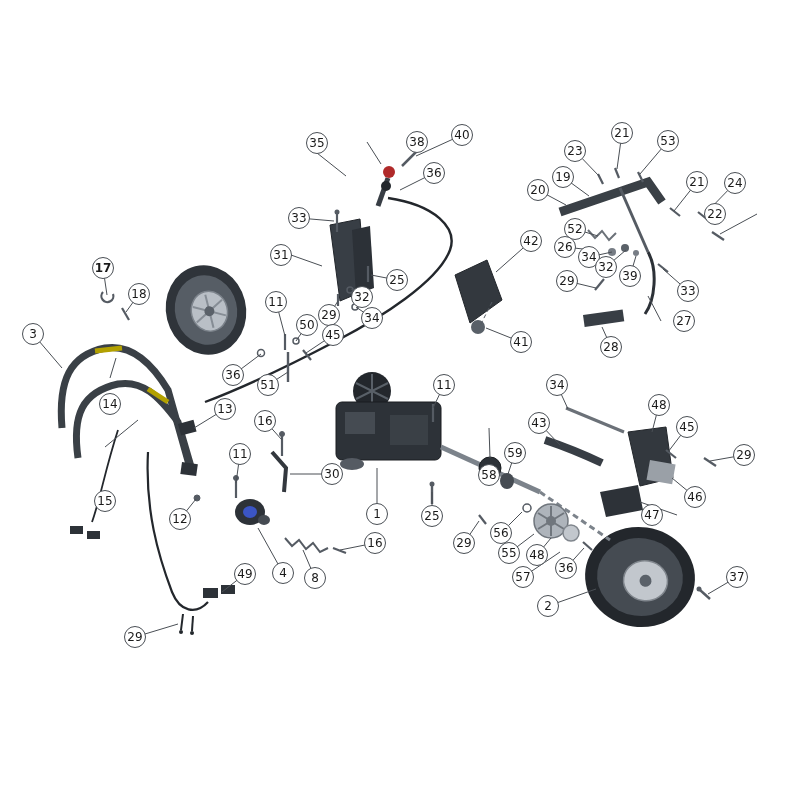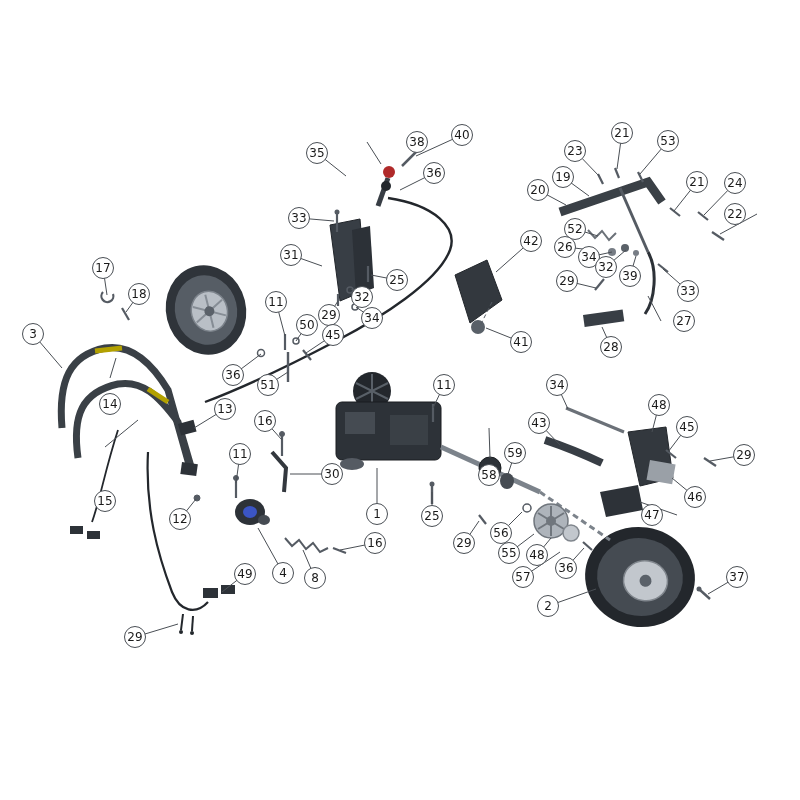--- a/index.html
+++ b/index.html
@@ -258,58 +258,58 @@
         <line x1="509" y1="553" x2="534" y2="534" stroke="#4a4f55" stroke-width="1"></line>
         <line x1="537" y1="555" x2="551" y2="538" stroke="#4a4f55" stroke-width="1"></line>
         <line x1="523" y1="577" x2="560" y2="552" stroke="#4a4f55" stroke-width="1"></line>
         <line x1="566" y1="568" x2="584" y2="548" stroke="#4a4f55" stroke-width="1"></line>
         <line x1="548" y1="606" x2="596" y2="589" stroke="#4a4f55" stroke-width="1"></line>
         <line x1="737" y1="577" x2="708" y2="594" stroke="#4a4f55" stroke-width="1"></line>
       </g>
   </svg>
 
   <div id="balloon-layer">
-      <div class="balloon" style="left: 103px; top: 268px;">17</div>
+      <div class="balloon" style="left: 103px; top: 268px; font-weight: bold;">17</div>
       <div class="balloon" style="left: 139px; top: 294px;">18</div>
       <div class="balloon" style="left: 33px; top: 334px;">3</div>
       <div class="balloon" style="left: 110px; top: 378px; margin-top: 15px;">14</div>
       <div class="balloon" style="left: 105px; top: 447px; margin-top: 43px;">15</div>
       <div class="balloon" style="left: 225px; top: 409px;">13</div>
       <div class="balloon" style="left: 265px; top: 421px;">16</div>
       <div class="balloon" style="left: 240px; top: 454px;">11</div>
       <div class="balloon" style="left: 180px; top: 519px;">12</div>
       <div class="balloon" style="left: 332px; top: 474px;">30</div>
       <div class="balloon" style="left: 283px; top: 573px;">4</div>
       <div class="balloon" style="left: 315px; top: 578px;">8</div>
       <div class="balloon" style="left: 375px; top: 543px;">16</div>
       <div class="balloon" style="left: 245px; top: 574px;">49</div>
       <div class="balloon" style="left: 135px; top: 637px;">29</div>
-      <div class="balloon" style="left: 317px; top: 153px;">35</div>
+      <div class="balloon" style="left: 317px; top: 143px;">35</div>
       <div class="balloon" style="left: 367px; top: 142px; margin-left: 39px;">38</div>
       <div class="balloon" style="left: 462px; top: 135px;">40</div>
       <div class="balloon" style="left: 434px; top: 173px;">36</div>
       <div class="balloon" style="left: 299px; top: 218px;">33</div>
-      <div class="balloon" style="left: 291px; top: 255px;">31</div>
+      <div class="balloon" style="left: 281px; top: 255px;">31</div>
       <div class="balloon" style="left: 397px; top: 280px;">25</div>
       <div class="balloon" style="left: 362px; top: 297px;">32</div>
       <div class="balloon" style="left: 372px; top: 318px;">34</div>
       <div class="balloon" style="left: 329px; top: 315px;">29</div>
       <div class="balloon" style="left: 276px; top: 302px;">11</div>
       <div class="balloon" style="left: 307px; top: 325px;">50</div>
       <div class="balloon" style="left: 333px; top: 335px;">45</div>
       <div class="balloon" style="left: 233px; top: 375px;">36</div>
       <div class="balloon" style="left: 268px; top: 385px;">51</div>
       <div class="balloon" style="left: 575px; top: 151px;">23</div>
       <div class="balloon" style="left: 622px; top: 133px;">21</div>
       <div class="balloon" style="left: 668px; top: 141px;">53</div>
       <div class="balloon" style="left: 563px; top: 177px;">19</div>
       <div class="balloon" style="left: 538px; top: 190px;">20</div>
       <div class="balloon" style="left: 697px; top: 182px;">21</div>
       <div class="balloon" style="left: 735px; top: 183px;">24</div>
-      <div class="balloon" style="left: 735px; top: 214px;">22</div>
+      <div class="balloon" style="left: 715px; top: 214px;">22</div>
       <div class="balloon" style="left: 575px; top: 229px;">52</div>
       <div class="balloon" style="left: 565px; top: 247px;">26</div>
       <div class="balloon" style="left: 589px; top: 257px;">34</div>
       <div class="balloon" style="left: 606px; top: 267px;">32</div>
       <div class="balloon" style="left: 630px; top: 276px;">39</div>
       <div class="balloon" style="left: 567px; top: 281px;">29</div>
       <div class="balloon" style="left: 688px; top: 291px;">33</div>
       <div class="balloon" style="left: 661px; top: 321px; margin-left: 12px;">27</div>
       <div class="balloon" style="left: 611px; top: 347px;">28</div>
       <div class="balloon" style="left: 531px; top: 241px;">42</div>

